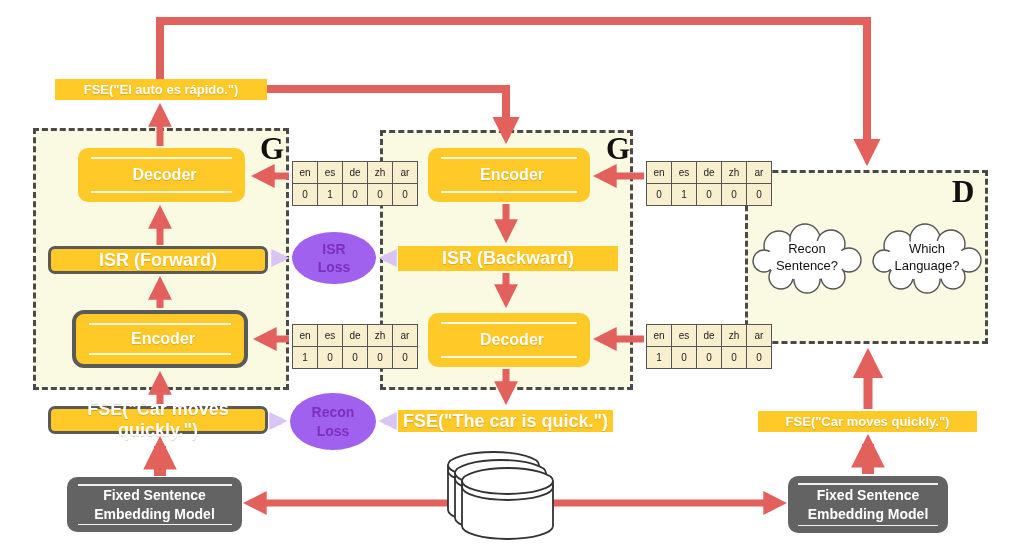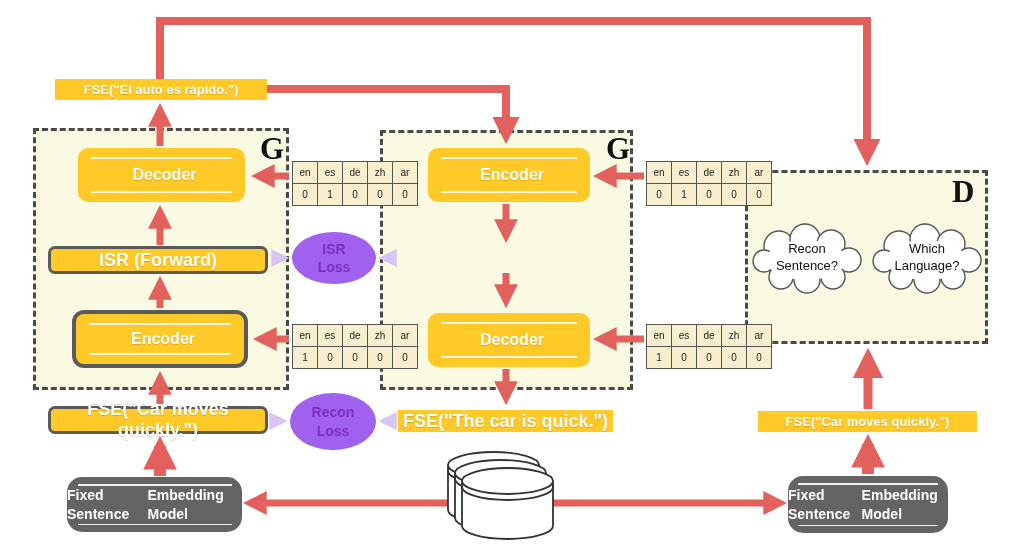--- a/index.html
+++ b/index.html
@@ -26,22 +26,22 @@
   .inner-lines::before { top:9px; } .inner-lines::after { bottom:9px; }
 
   .loss { position:absolute; z-index:3; background:#A161EF; border-radius:50%;
           color:#7C2FBE; font-weight:bold; font-size:14px; line-height:1.3;
           display:flex; flex-direction:column; align-items:center; justify-content:center; }
 
   .lang-table { position:absolute; z-index:3; border-collapse:collapse; background:#F8EFCF;
                 font-size:10px; color:#222; }
   .lang-table td { border:1px solid #555; width:16px; height:13px; text-align:center; padding:4px; }
 
-  .model-box { position:absolute; z-index:3; background:#636363; border-radius:15px; color:#fff;
-               font-weight:bold; font-size:14px; line-height:1.35; display:flex; flex-direction:row;
+  .model-box { position:absolute; z-index:3; background:#636363; border-radius:10px; color:#fff;
+               font-weight:bold; font-size:14px; line-height:1.35; display:flex; flex-direction:column;
                align-items:center; justify-content:center; }
   .model-lines::before, .model-lines::after { content:""; position:absolute; left:6%; width:88%;
                height:1.5px; background:rgba(255,255,255,.9); }
   .model-lines::before { top:7px; } .model-lines::after { bottom:7px; }
 
   .cloud { position:absolute; z-index:3; width:112px; height:72px; }
   .cloud svg { position:absolute; left:0; top:0; }
   .cloud-text { position:absolute; inset:0; z-index:2; display:flex; flex-direction:column;
                 align-items:center; justify-content:center; font-size:13px; color:#111; line-height:1.3; }
 
@@ -101,20 +101,21 @@
 
   <div class="corner-label" style="left:260px;top:133px">G</div>
   <div class="corner-label" style="left:606px;top:133px">G</div>
   <div class="corner-label" style="left:952px;top:176px">D</div>
 
   <div class="ybox r10 inner-lines fs16" style="left:78px;top:148px;width:167px;height:54px">Decoder</div>
   <div class="ybox r7 gborder3 fs14" style="left:48px;top:246px;width:220px;height:28px">ISR (Forward)</div>
   <div class="ybox gborder4 inner-lines fs16" style="left:72px;top:310px;width:176px;height:58px">Encoder</div>
 
   <div class="ybox r10 inner-lines fs16" style="left:428px;top:148px;width:162px;height:54px">Encoder</div>
+  <div class="ybox fs14" style="left:398px;top:246px;width:220px;height:25px">ISR (Backward)</div>
   <div class="ybox r10 inner-lines fs16" style="left:428px;top:313px;width:162px;height:54px">Decoder</div>
 
   <div class="ybox fs13" style="left:55px;top:79px;width:212px;height:21px">FSE("El auto es rápido.")</div>
   <div class="ybox r7 gborder3 fs14" style="left:48px;top:406px;width:220px;height:28px">FSE("Car moves quickly.")</div>
   <div class="ybox fs14" style="left:398px;top:410px;width:215px;height:22px">FSE("The car is quick.")</div>
   <div class="ybox fs13" style="left:758px;top:411px;width:219px;height:21px">FSE("Car moves quickly.")</div>
 
   <div class="loss" style="left:292px;top:232px;width:84px;height:52px">
     <div>ISR</div>
     <div>Loss</div>

